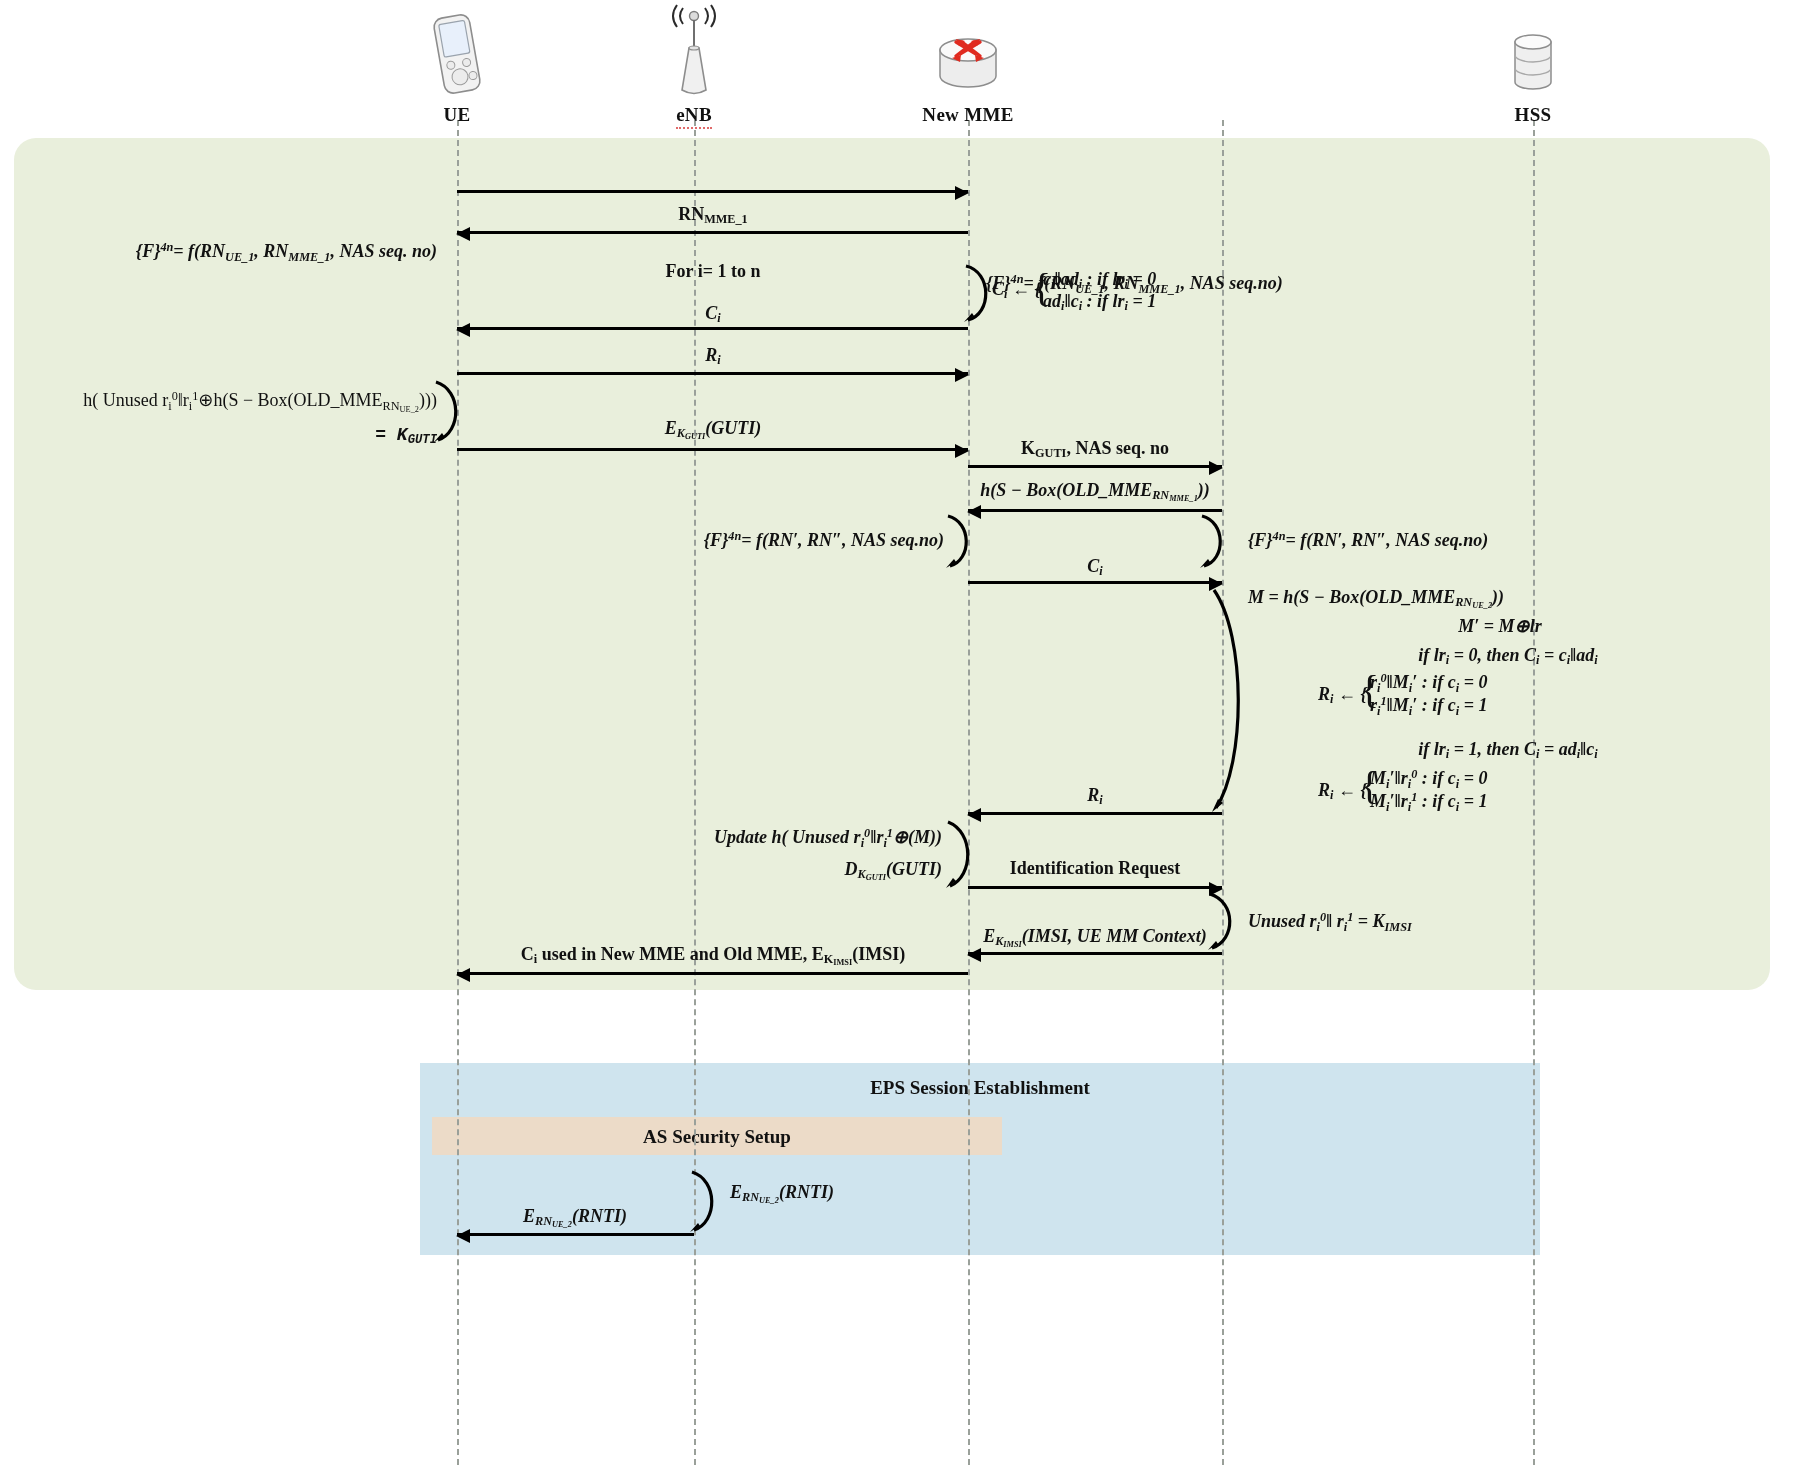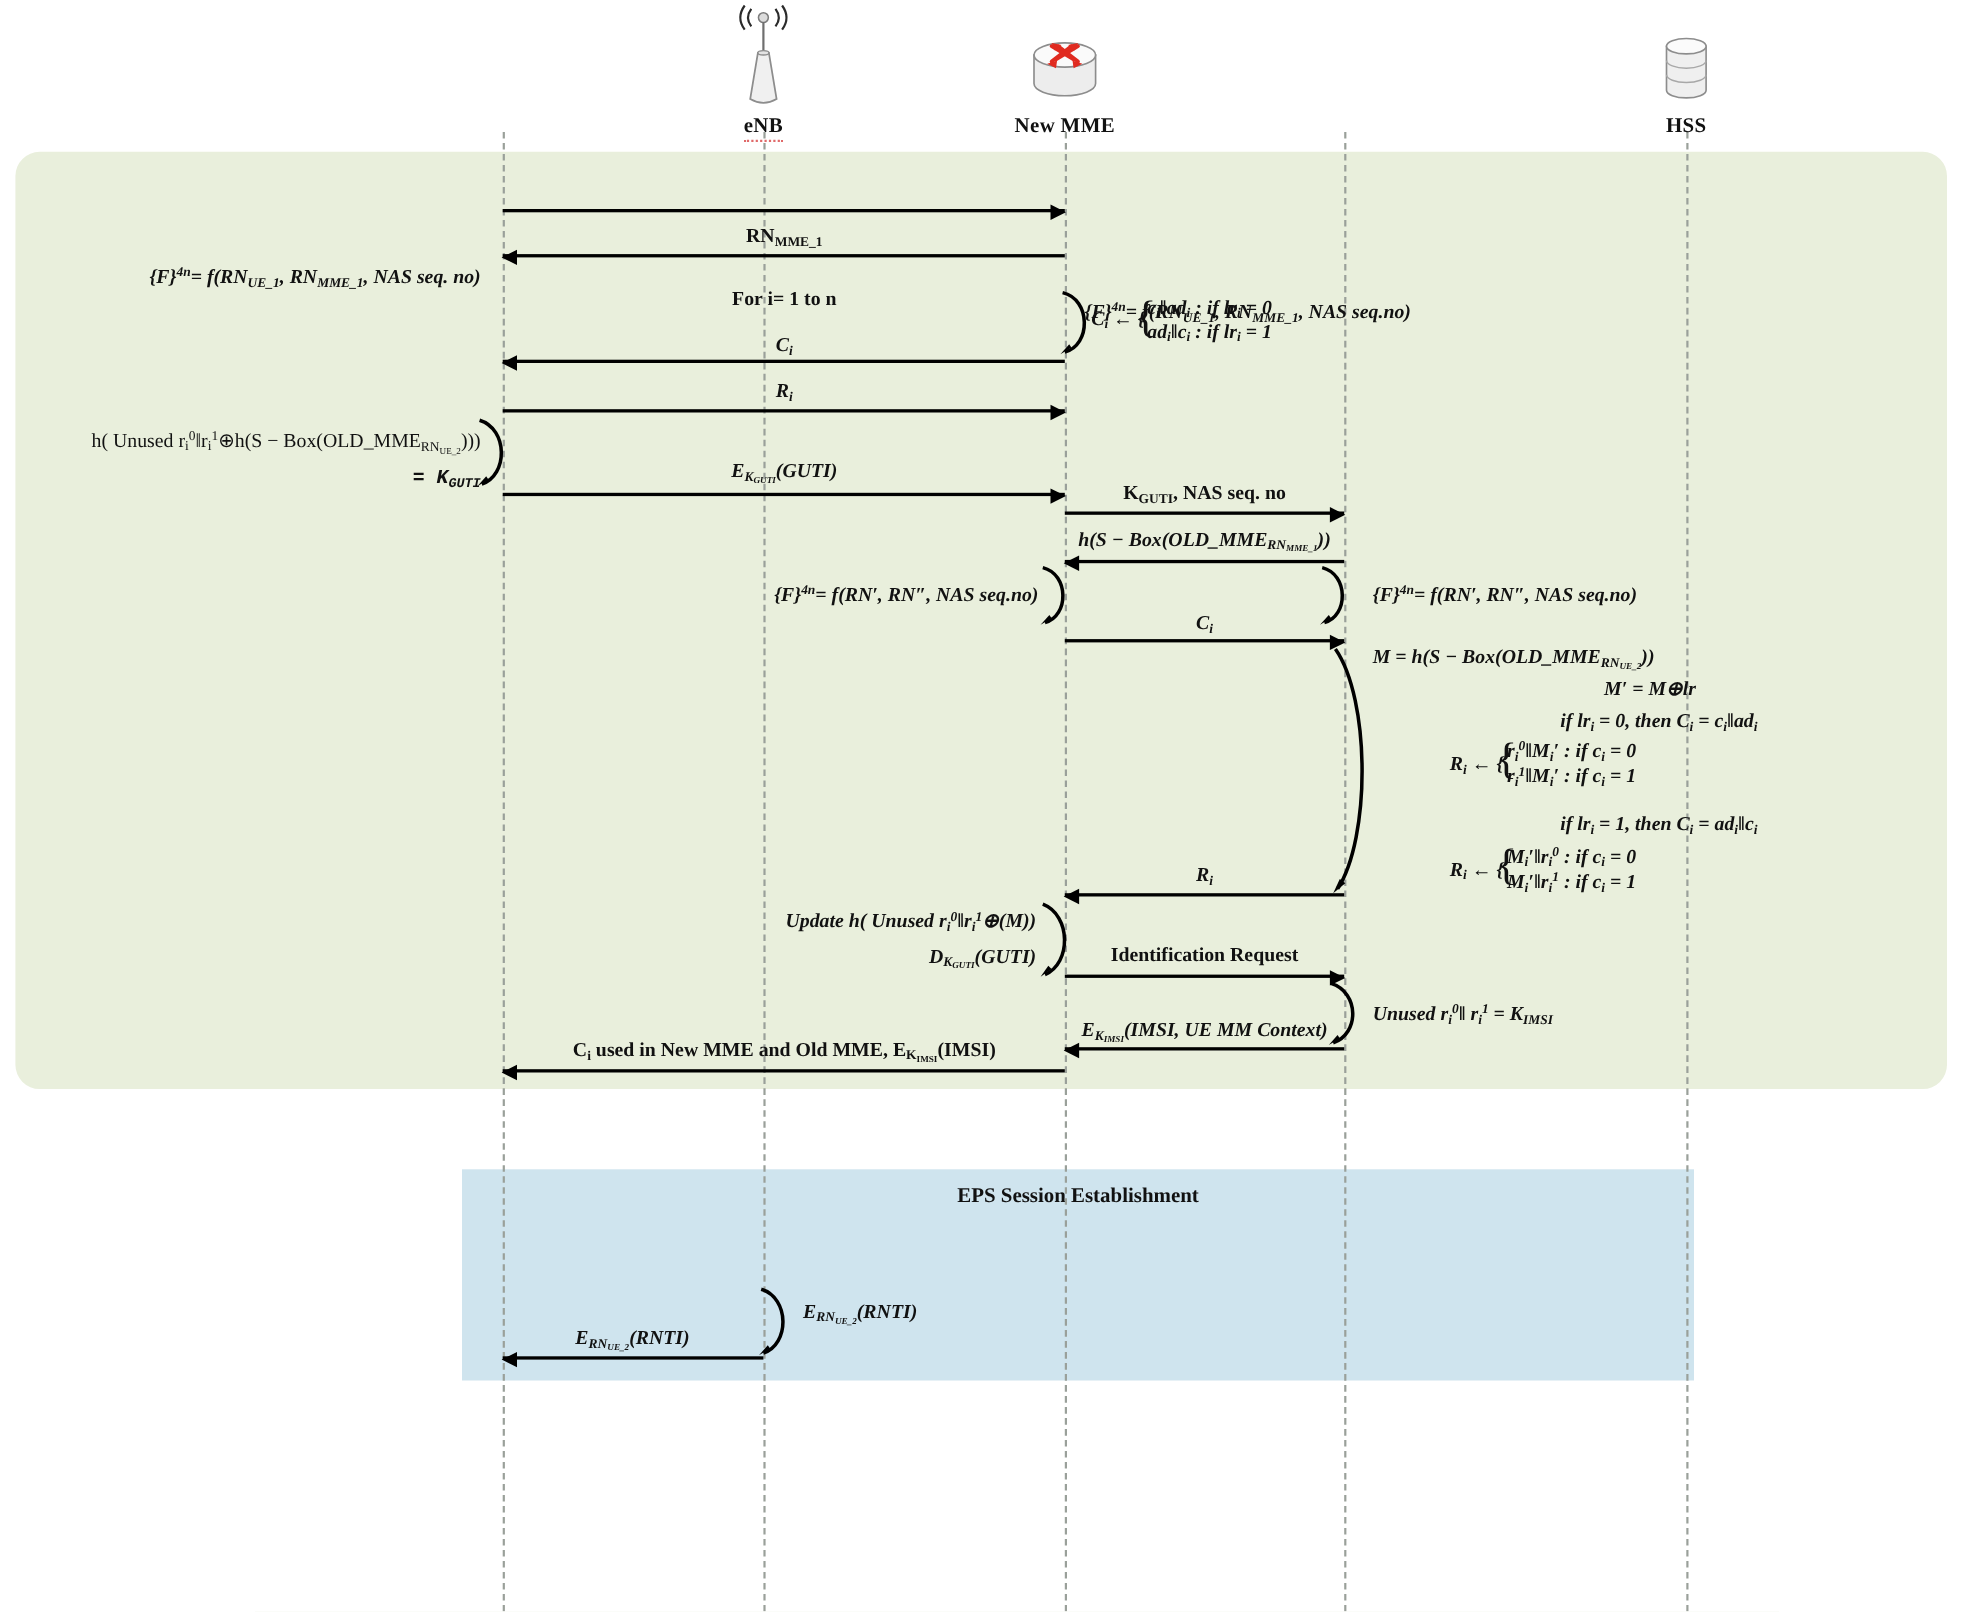--- a/index.html
+++ b/index.html
@@ -51,27 +51,45 @@
 
 <div id="stage">
 
   <div class="band main"></div>
 
 
   <div class="band eps">
     <div class="bandlbl" style="top:14px;">EPS Session Establishment</div>
   </div>
 
+  <div class="band as">
+    <div class="bandlbl" style="top:9px;">AS Security Setup</div>
+  </div>
 
   <div class="lifeline" style="left:457px;"></div>
   <div class="lifeline" style="left:694px;"></div>
   <div class="lifeline" style="left:968px;"></div>
   <div class="lifeline" style="left:1222px;"></div>
   <div class="lifeline" style="left:1533px;"></div>
 
+  <div class="actor" style="left:377px;">
+    <div class="glyph">
+      <svg width="64" height="92" viewBox="0 0 64 92">
+        <g transform="rotate(-10 32 46)">
+          <rect x="14" y="8" width="36" height="76" rx="9" fill="#f2f2f2" stroke="#8d8d8d" stroke-width="1.6"></rect>
+          <rect x="19" y="14" width="26" height="33" rx="2" fill="#e8f0fb" stroke="#9aa3ad" stroke-width="1.2"></rect>
+          <circle cx="24" cy="56" r="4" fill="#ececec" stroke="#9a9a9a"></circle>
+          <circle cx="40" cy="56" r="4" fill="#ececec" stroke="#9a9a9a"></circle>
+          <circle cx="31" cy="69" r="8" fill="#ececec" stroke="#9a9a9a"></circle>
+          <circle cx="44" cy="70" r="4" fill="#ececec" stroke="#9a9a9a"></circle>
+        </g>
+      </svg>
+    </div>
+    <div class="nm">UE</div>
+  </div>
 
   <div class="actor enb" style="left:614px;">
     <div class="glyph">
       <svg width="70" height="96" viewBox="0 0 70 96">
         <circle cx="35" cy="12" r="4.5" fill="#dcdcdc" stroke="#7d7d7d" stroke-width="1.4"></circle>
         <path d="M24 4 Q18 12 24 20 M18 1 Q10 12 18 23" fill="none" stroke="#2b2b2b" stroke-width="2"></path>
         <path d="M46 4 Q52 12 46 20 M52 1 Q60 12 52 23" fill="none" stroke="#2b2b2b" stroke-width="2"></path>
         <line x1="35" y1="16" x2="35" y2="44" stroke="#6f6f6f" stroke-width="2"></line>
         <path d="M30 44 L40 44 L47 86 Q35 93 23 86 Z" fill="#f0f0f0" stroke="#8d8d8d" stroke-width="1.6"></path>
         <ellipse cx="35" cy="44" rx="5" ry="2" fill="#e3e3e3" stroke="#8d8d8d" stroke-width="1.2"></ellipse>

